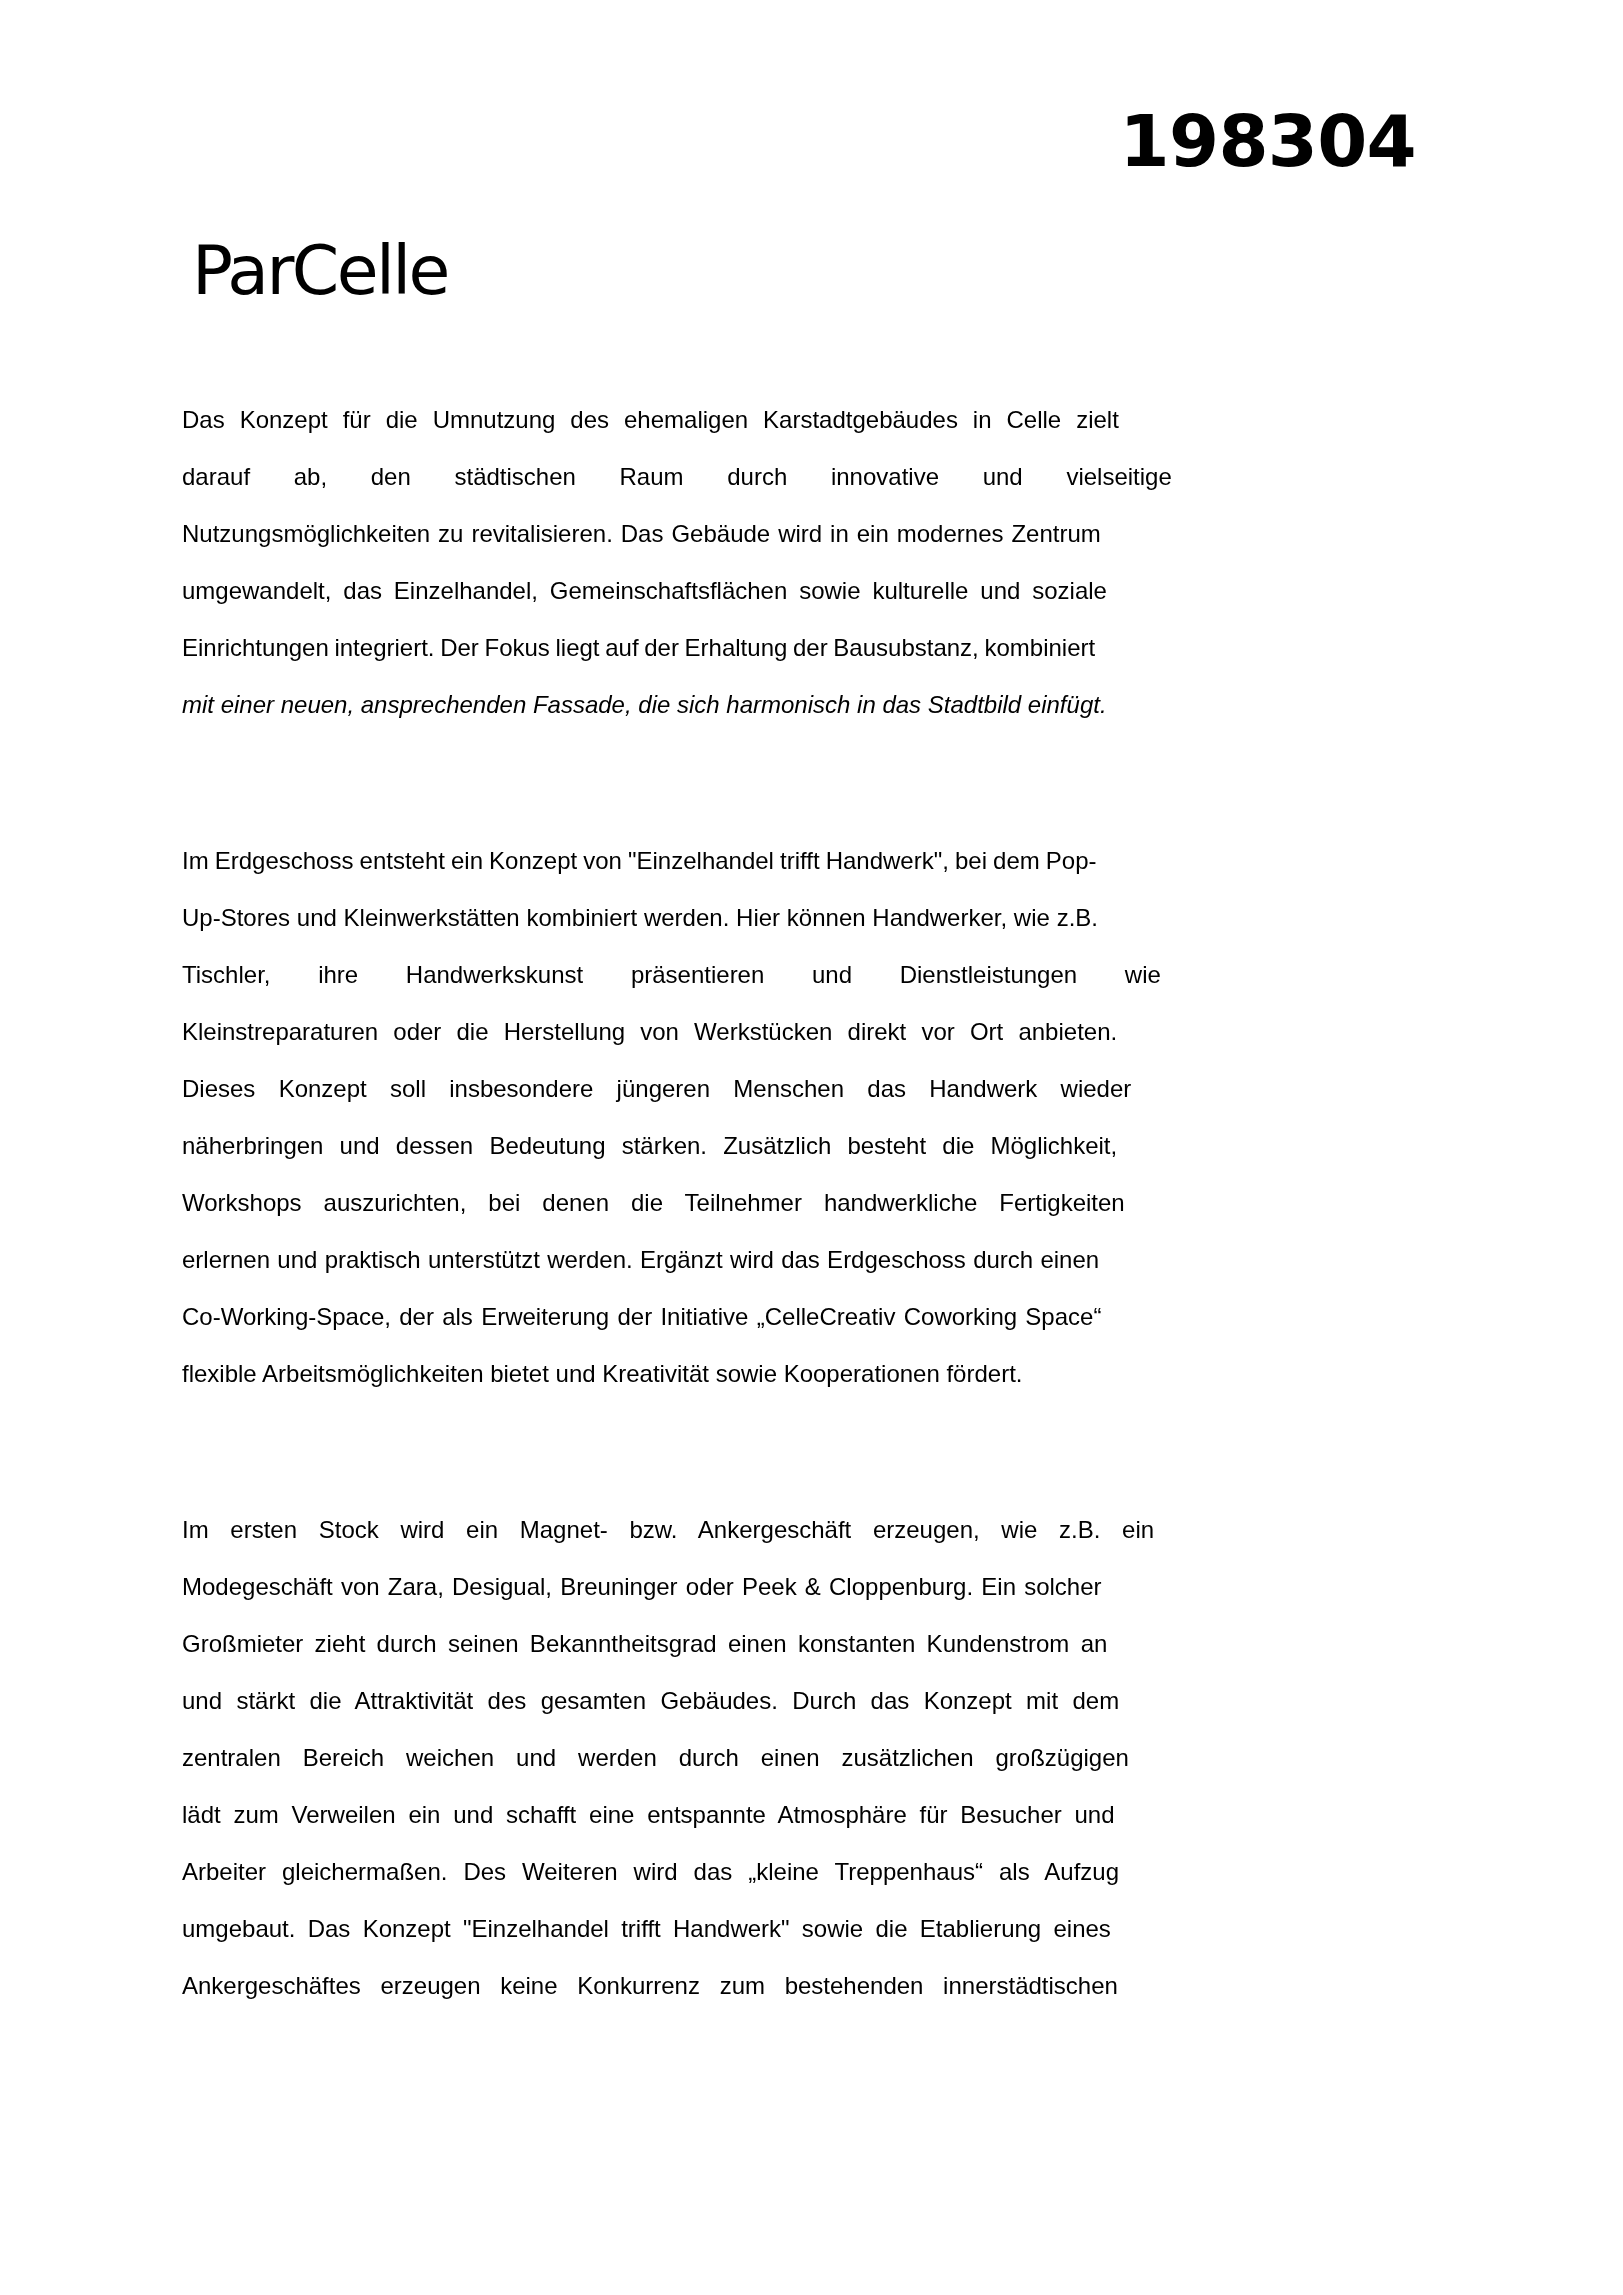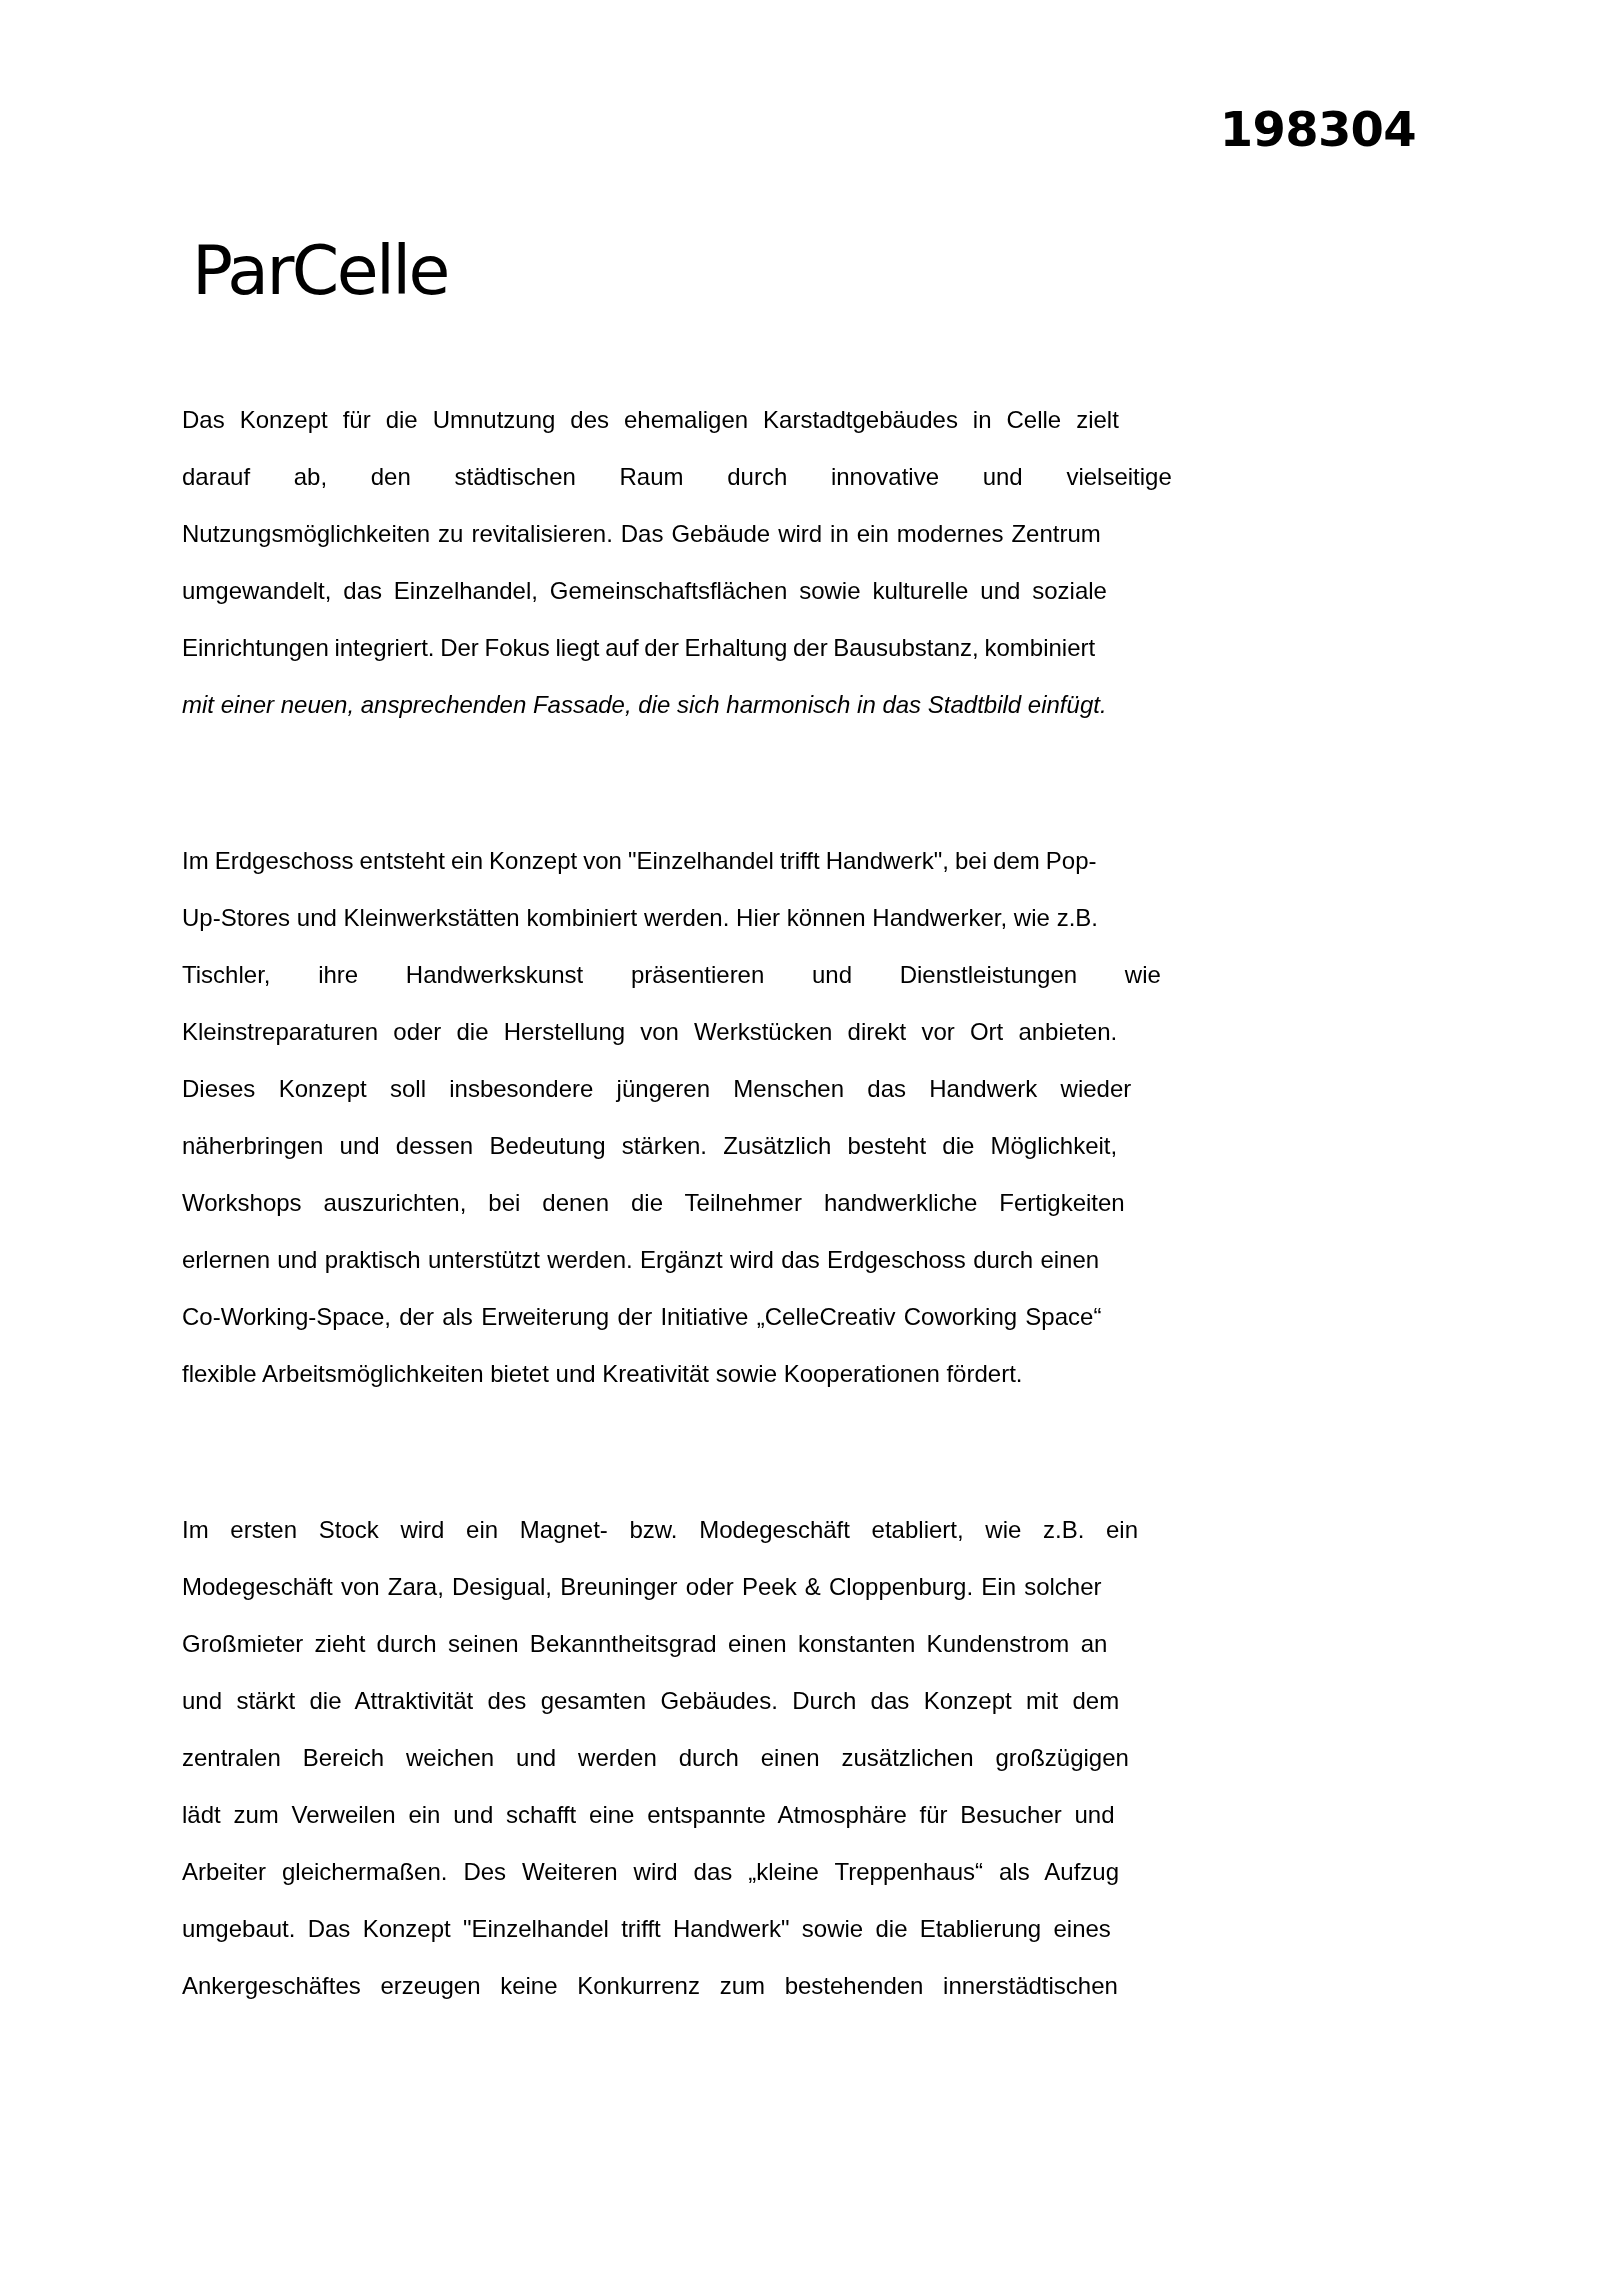--- a/index.html
+++ b/index.html
@@ -13,21 +13,21 @@
     position: relative;
     overflow: hidden;
     color: #000000;
   }
   .doc-number {
     position: absolute;
     right: 207px;
     top: 105px;
     font-family: "DejaVu Sans", sans-serif;
     font-weight: bold;
-    font-size: 48px;
+    font-size: 72px;
     line-height: 1;
     letter-spacing: -0.7px;
   }
   .title {
     position: absolute;
     left: 192px;
     top: 237px;
     font-family: "DejaVu Sans", sans-serif;
     font-size: 68px;
     line-height: 1;
@@ -78,21 +78,21 @@
     <span class="line" style="text-align: left; text-align-last: left; word-spacing: 8.5px;">Kleinstreparaturen oder die Herstellung von Werkstücken direkt vor Ort anbieten.</span>
     <span class="line" style="text-align: left; text-align-last: left; word-spacing: 16.6px;">Dieses Konzept soll insbesondere jüngeren Menschen das Handwerk wieder</span>
     <span class="line" style="text-align: left; text-align-last: left; word-spacing: 9.5px;">näherbringen und dessen Bedeutung stärken. Zusätzlich besteht die Möglichkeit,</span>
     <span class="line" style="text-align: left; text-align-last: left; word-spacing: 15.3px;">Workshops auszurichten, bei denen die Teilnehmer handwerkliche Fertigkeiten</span>
     <span class="line" style="text-align: left; text-align-last: left; word-spacing: 0.6px;">erlernen und praktisch unterstützt werden. Ergänzt wird das Erdgeschoss durch einen</span>
     <span class="line" style="text-align: left; text-align-last: left; word-spacing: 1.6px;">Co-Working-Space, der als Erweiterung der Initiative „CelleCreativ Coworking Space“</span>
     <span class="line last" style="text-align: left; text-align-last: left;">flexible Arbeitsmöglichkeiten bietet und Kreativität sowie Kooperationen fördert.</span>
   </div>
 
   <div class="paragraph" id="para-3">
-    <span class="line" style="text-align: left; text-align-last: left; word-spacing: 15px;">Im ersten Stock wird ein Magnet- bzw. Modegeschäft etabliert, wie z.B. ein</span>
+    <span class="line" style="text-align: left; text-align-last: left; word-spacing: 15px;">Im ersten Stock wird ein Magnet- bzw. Ankergeschäft erzeugen, wie z.B. ein</span>
     <span class="line" style="text-align: right; text-align-last: left; word-spacing: 1.5px;">Modegeschäft von Zara, Desigual, Breuninger oder Peek &amp; Cloppenburg. Ein solcher</span>
     <span class="line" style="text-align: left; text-align-last: left; word-spacing: 4.6px;">Großmieter zieht durch seinen Bekanntheitsgrad einen konstanten Kundenstrom an</span>
     <span class="line" style="text-align: left; text-align-last: left; word-spacing: 7.7px;">und stärkt die Attraktivität des gesamten Gebäudes. Durch das Konzept mit dem</span>
     <span class="line" style="text-align: left; text-align-last: left; word-spacing: 15.3px;">zentralen Bereich weichen und werden durch einen zusätzlichen großzügigen</span>
     <span class="line" style="text-align: left; text-align-last: left; word-spacing: 6.1px;">lädt zum Verweilen ein und schafft eine entspannte Atmosphäre für Besucher und</span>
     <span class="line" style="text-align: left; text-align-last: left; word-spacing: 9.3px;">Arbeiter gleichermaßen. Des Weiteren wird das „kleine Treppenhaus“ als Aufzug</span>
     <span class="line" style="text-align: left; text-align-last: left; word-spacing: 5.6px;">umgebaut. Das Konzept "Einzelhandel trifft Handwerk" sowie die Etablierung eines</span>
     <span class="line" style="text-align: left; text-align-last: left; word-spacing: 13px;">Ankergeschäftes erzeugen keine Konkurrenz zum bestehenden innerstädtischen</span>
   </div>
 </div>

